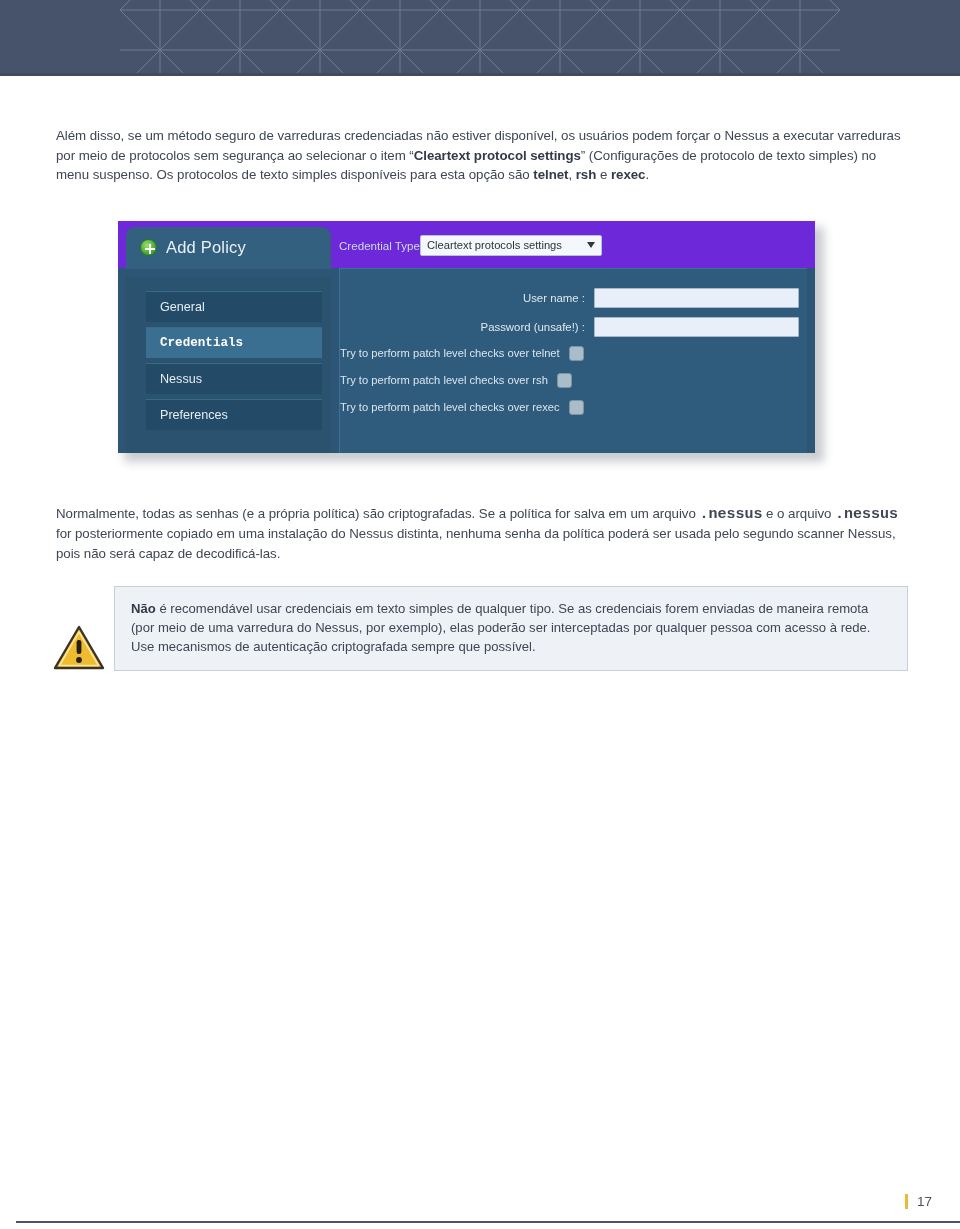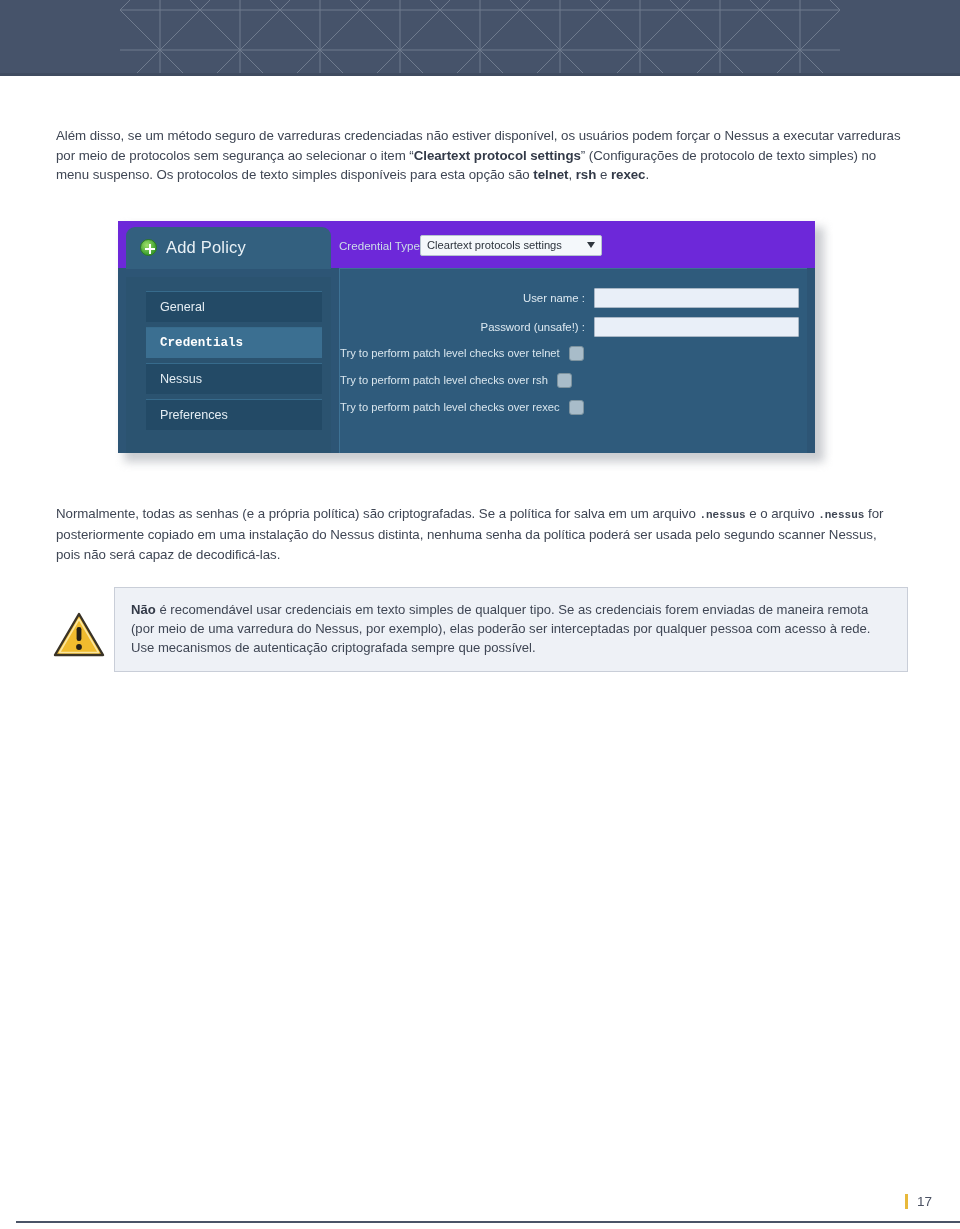--- a/index.html
+++ b/index.html
@@ -47,21 +47,21 @@
     margin: 0;
     padding: 0 56px;
     font-size: 13.3px;
     line-height: 19.6px;
     color: #3f4654;
     letter-spacing: -0.05px;
   }
   .para b { font-weight: bold; color: #333a48; }
   .para .mono {
     font-family: "Liberation Mono", "DejaVu Sans Mono", monospace;
-    font-size: 11px;
+    font-size: 15px;
     font-weight: bold;
     letter-spacing: 0px;
   }
 
   .para-intro { margin-top: 50px; }
   .para-encrypt { margin-top: 0; }
 
   
   .shot-wrap {
     position: relative;
@@ -231,21 +231,21 @@
     border-radius: 3px;
     flex: none;
   }
 
   
   .callout-wrap {
     position: relative;
     margin: 22px 0 0 0;
     padding: 0 52px 0 52px;
     display: flex;
-    align-items: center;
+    align-items: flex-end;
   }
   .warn-icon {
     width: 54px; height: 48px;
     flex: none;
     margin-top: 10px;
   }
   .callout-box {
     flex: 1;
     margin-left: 8px;
     background: #eef1f6;

